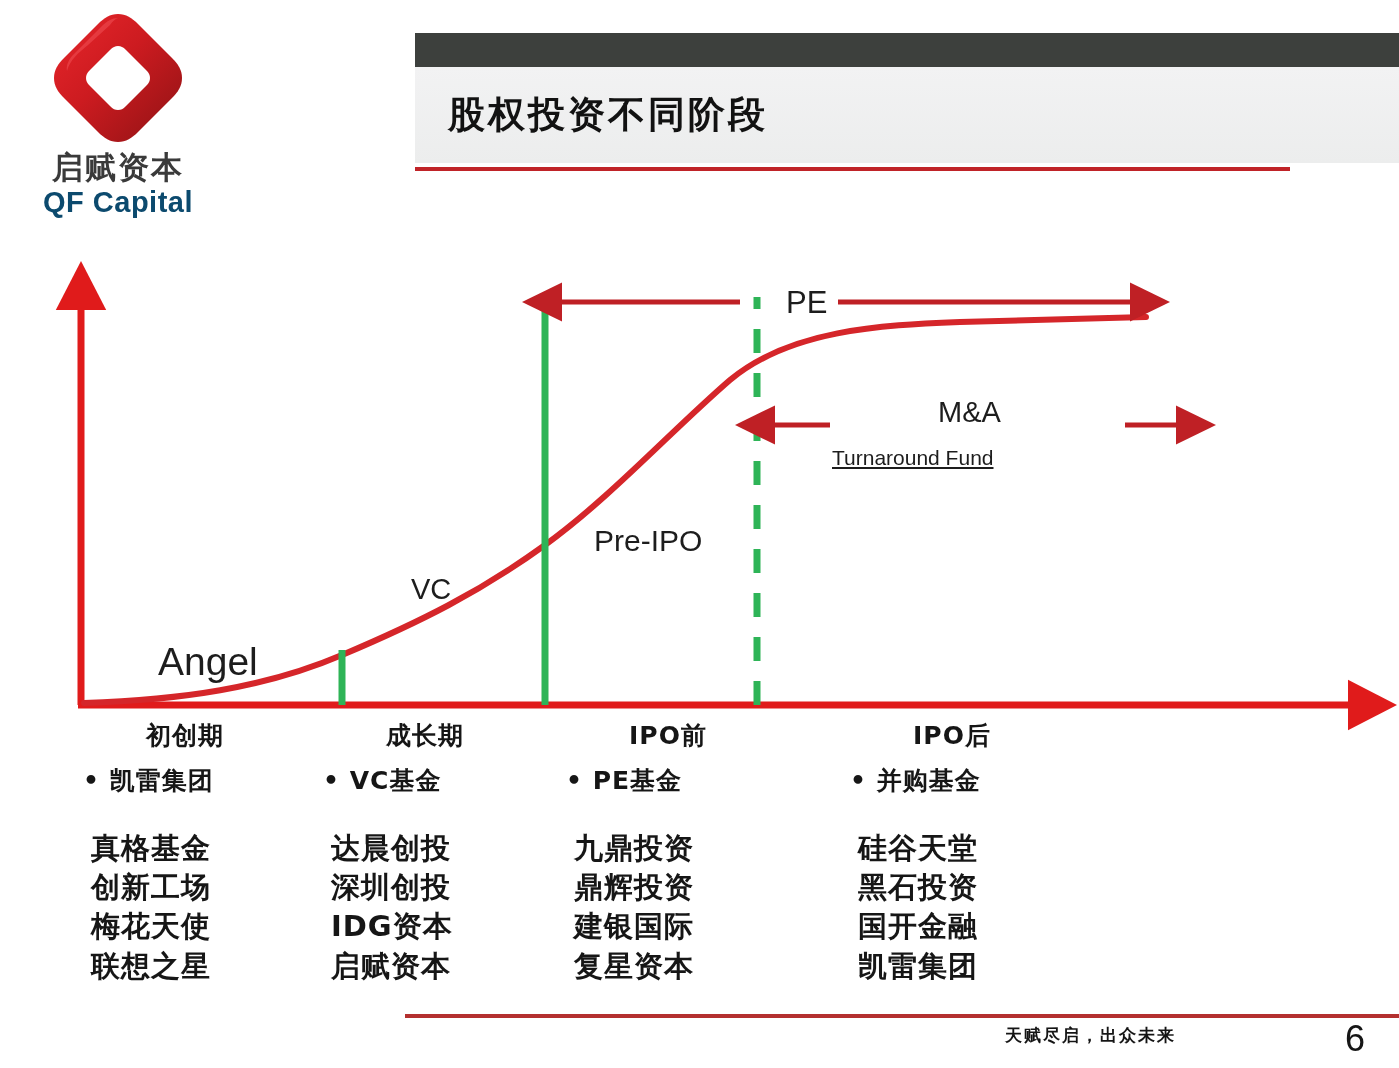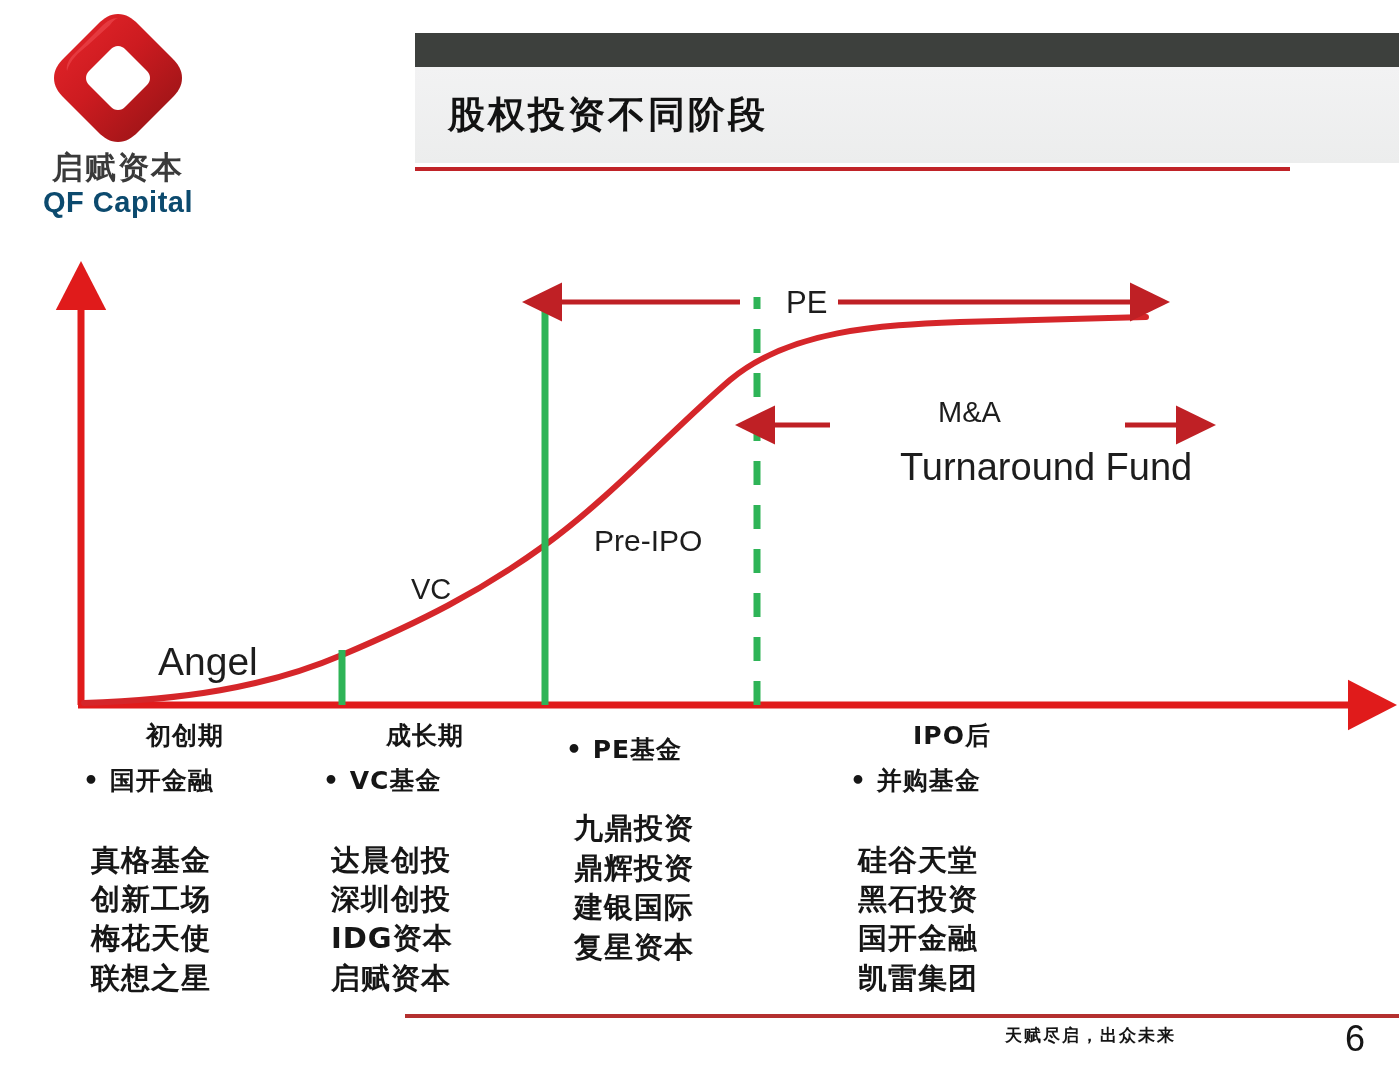--- a/index.html
+++ b/index.html
@@ -97,21 +97,21 @@
     position: absolute;
     font-family: "Liberation Sans", sans-serif;
     color: #1d1d1d;
     white-space: nowrap;
   }
   #label-angel   { left: 158px; top: 640px; font-size: 39px; }
   #label-vc      { left: 411px; top: 573px; font-size: 29px; }
   #label-preipo  { left: 594px; top: 524px; font-size: 30px; }
   #label-pe      { left: 786px; top: 285px; font-size: 31px; font-weight: 500;}
   #label-ma      { left: 938px; top: 396px; font-size: 29px; }
-  #label-turn    { left: 900px; top: 446px; font-size: 38px; }
+  #label-turn    { left: 832px; top: 446px; font-size: 21px; text-decoration: underline; }
 
   
   .stage-col {
     position: absolute;
     top: 720px;
     width: 240px;
     font-family: "DejaVu Sans", "Liberation Sans", sans-serif;
     color: #161616;
   }
   .stage-title {
@@ -123,21 +123,21 @@
   }
   .stage-bullet {
     font-size: 25px;
     font-weight: bold;
     letter-spacing: 1px;
     margin-top: 14px;
     padding-left: 18px;
     line-height: 1.25;
   }
   .stage-firms {
-    margin-top: 44px;
+    margin-top: 32px;
     padding-left: 26px;
     font-size: 29px;
     font-weight: bold;
     line-height: 1.36;
     letter-spacing: 1px;
   }
   #stage-col-0 { left: 65px; }
   #stage-col-1 { left: 305px; }
   #stage-col-2 { left: 548px; }
   #stage-col-3 { left: 832px; }
@@ -250,41 +250,42 @@
 
 <div class="chart-label" id="label-angel">Angel</div>
 <div class="chart-label" id="label-vc">VC</div>
 <div class="chart-label" id="label-preipo">Pre-IPO</div>
 <div class="chart-label" id="label-pe">PE</div>
 <div class="chart-label" id="label-ma">M&amp;A</div>
 <div class="chart-label" id="label-turn">Turnaround Fund</div>
 
 <div class="stage-col" id="stage-col-0">
   <div class="stage-title">初创期</div>
-  <div class="stage-bullet">• 国开金融</div>
+  <div class="stage-bullet">• 凯雷集团</div>
   <div class="stage-firms">
     <div>真格基金</div>
     <div>创新工场</div>
     <div>梅花天使</div>
     <div>联想之星</div>
   </div>
 </div>
 
 <div class="stage-col" id="stage-col-1">
   <div class="stage-title">成长期</div>
   <div class="stage-bullet">• VC基金</div>
   <div class="stage-firms">
     <div>达晨创投</div>
     <div>深圳创投</div>
     <div>IDG资本</div>
     <div>启赋资本</div>
   </div>
 </div>
 
 <div class="stage-col" id="stage-col-2">
+  <div class="stage-title">IPO前</div>
   <div class="stage-bullet">• PE基金</div>
   <div class="stage-firms">
     <div>九鼎投资</div>
     <div>鼎辉投资</div>
     <div>建银国际</div>
     <div>复星资本</div>
   </div>
 </div>
 
 <div class="stage-col" id="stage-col-3">

